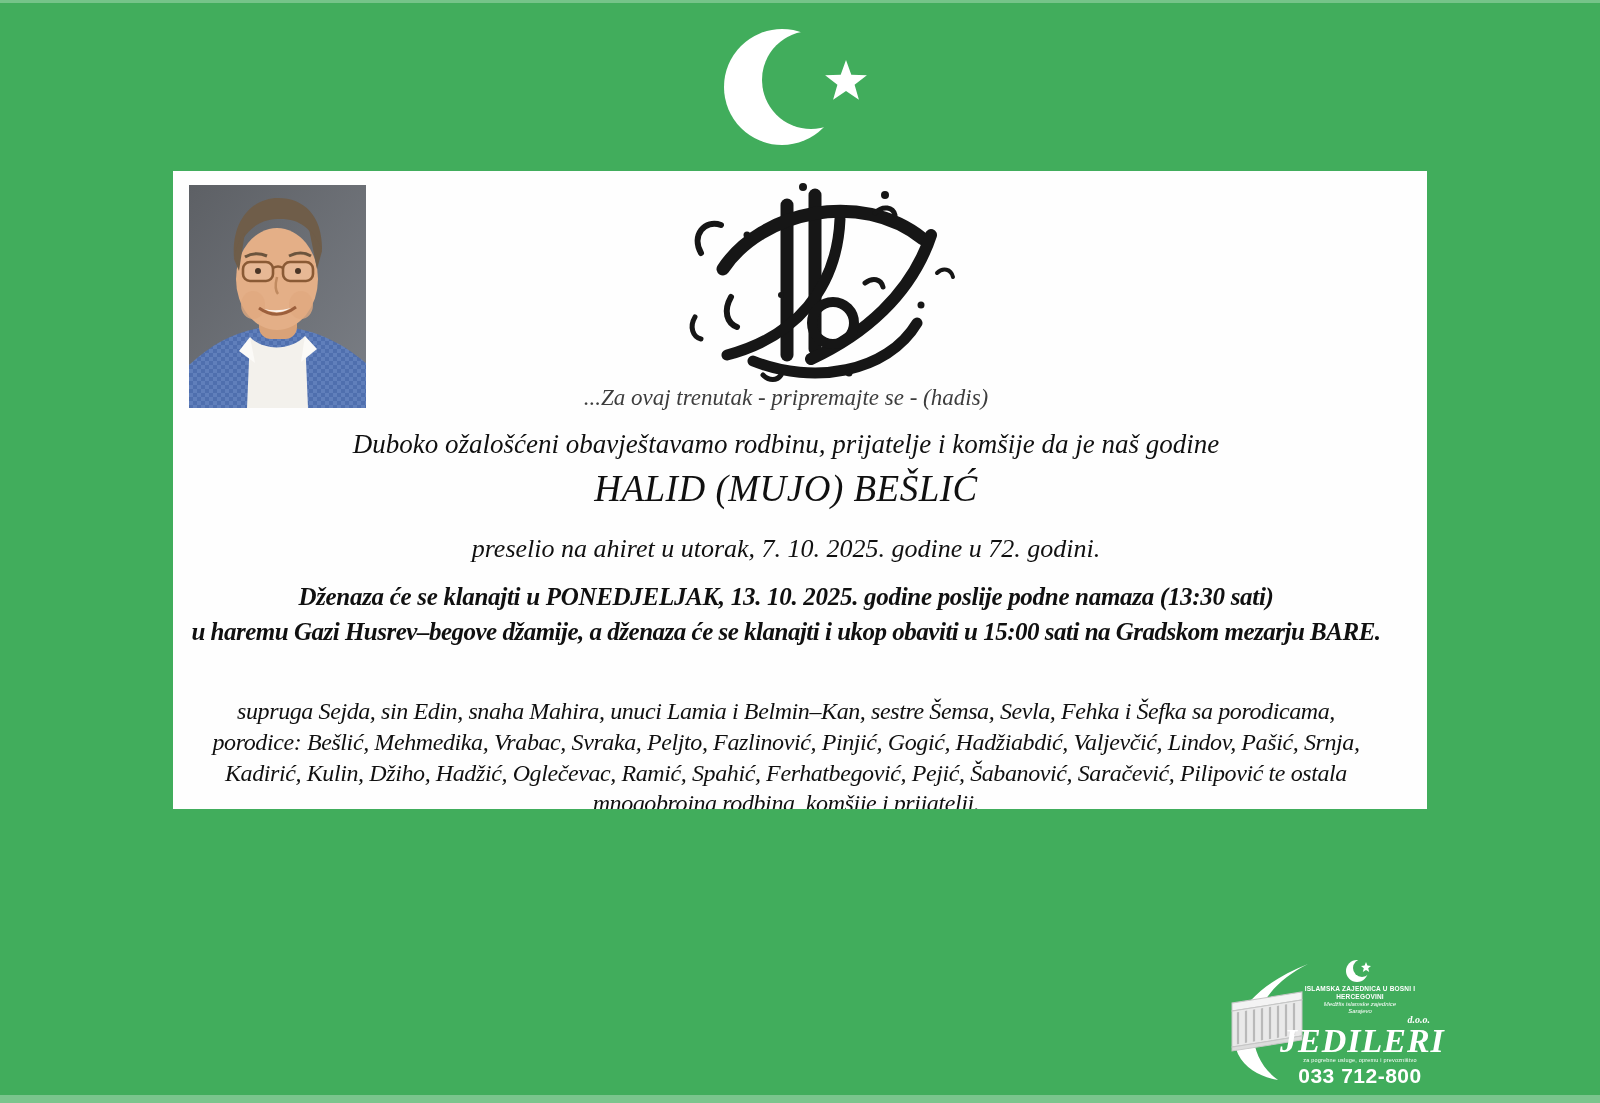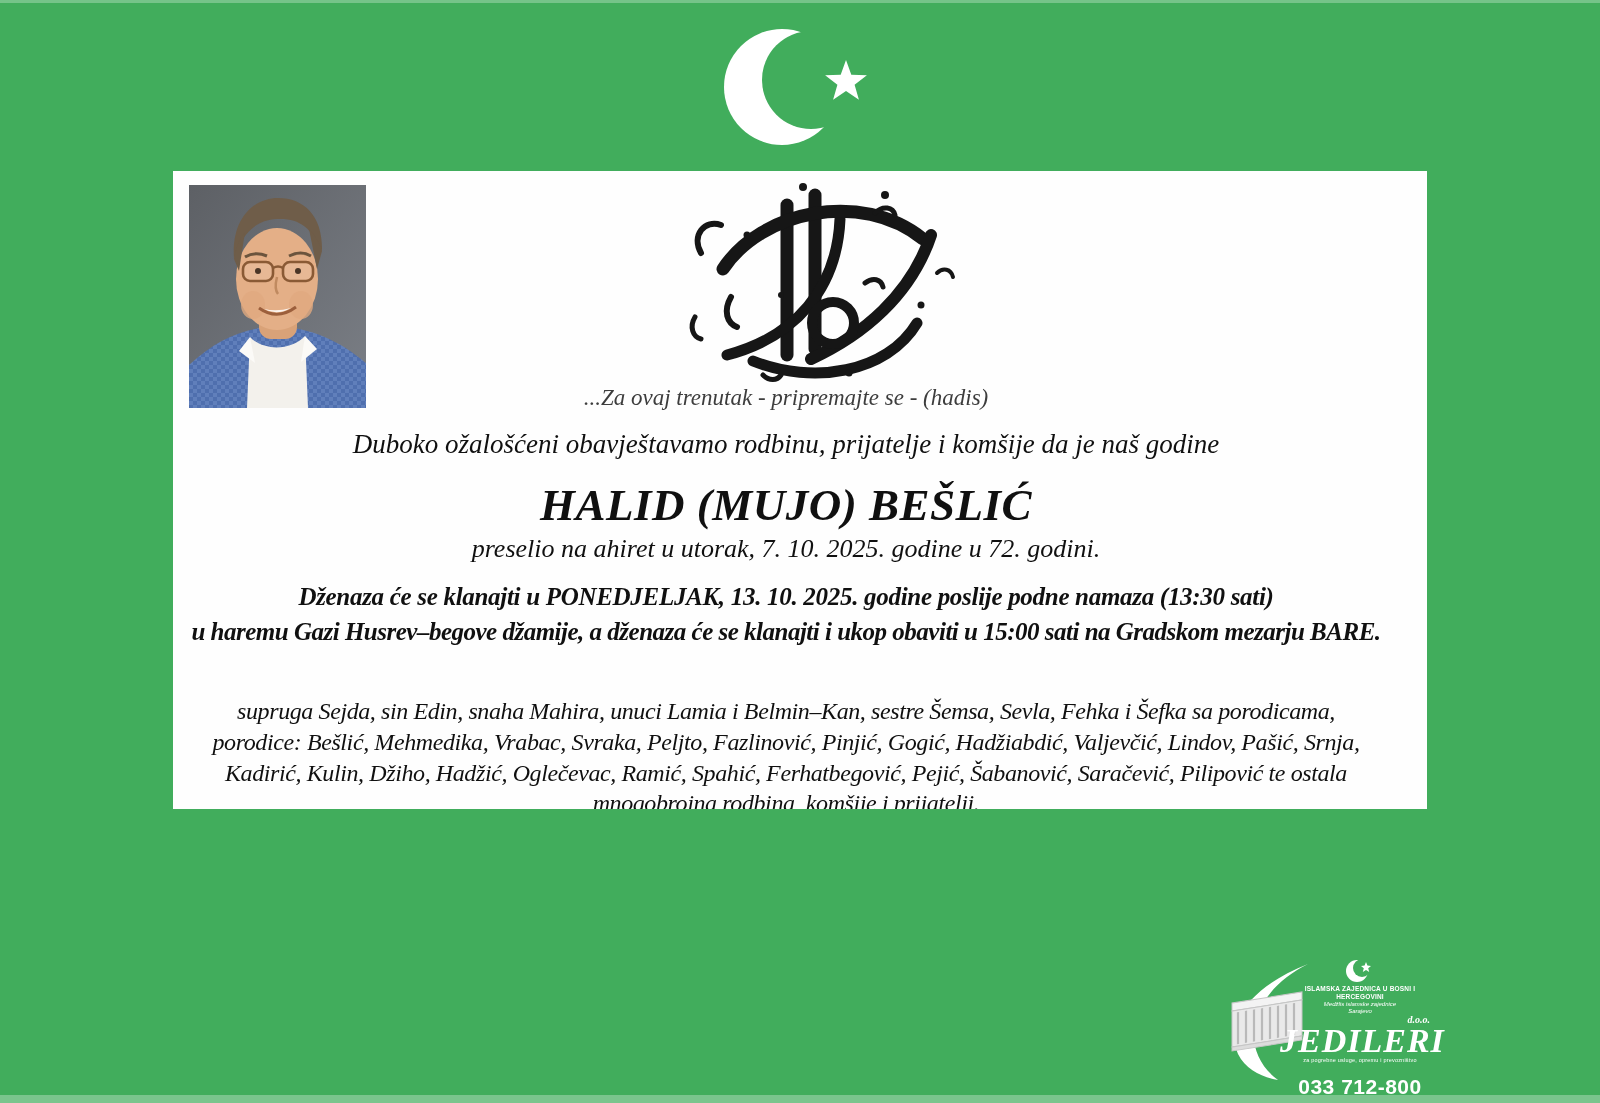--- a/index.html
+++ b/index.html
@@ -14,21 +14,21 @@
   
   .card{position:absolute;left:173px;top:171px;width:1254px;height:638px;background:#fefefe;overflow:hidden;}
 
   .photo{position:absolute;left:16px;top:14px;width:177px;height:223px;}
 
   .calligraphy{position:absolute;left:462px;top:6px;width:330px;height:212px;}
 
   .line{position:absolute;left:-14px;width:100%;text-align:center;white-space:nowrap;color:#101010;}
   .callig-caption{top:214px;font-style:italic;font-size:23px;color:#3d3d3d;}
   .intro{top:258px;font-style:italic;font-size:27px;}
-  .deceased{top:308px;font-style:italic;font-weight:bold;font-size:45px;letter-spacing:.5px;}
+  .deceased{top:296px;font-style:italic;font-weight:normal;font-size:37px;letter-spacing:.5px;}
   .death-line{top:363px;font-style:italic;font-size:26px;}
   .funeral1{top:412px;font-style:italic;font-weight:bold;font-size:25px;letter-spacing:-0.3px;}
   .funeral2{top:447px;font-style:italic;font-weight:bold;font-size:25px;letter-spacing:-0.5px;}
   .mourners-heading{top:492px;font-style:italic;font-weight:bold;font-size:28px;letter-spacing:10px;}
   .fam{font-style:italic;font-size:24px;letter-spacing:-0.4px;}
   .fam1{top:527px;}
   .fam2{top:558px;}
   .fam3{top:589px;}
   .fam4{top:619px;}
   .tevhid{top:651px;font-style:italic;font-weight:bold;font-size:24px;}
@@ -38,21 +38,21 @@
   .logo{position:absolute;left:1222px;top:958px;width:222px;height:122px;color:#fff;}
   .logo-swoosh{position:absolute;left:0;top:6px;width:104px;height:116px;}
   .logo-text{position:absolute;left:58px;top:0;width:160px;text-align:center;}
   .logo-crescent{display:block;margin:0 auto 1px auto;width:30px;height:26px;}
   .org1{font-family:"Liberation Sans",sans-serif;font-weight:bold;font-size:6.5px;letter-spacing:.2px;line-height:8px;}
   .org2{font-family:"Liberation Sans",sans-serif;font-style:italic;font-size:6px;line-height:7px;}
   .org3{font-family:"Liberation Sans",sans-serif;font-style:italic;font-size:6px;line-height:7px;}
   .doo{font-style:italic;font-weight:bold;font-size:10px;text-align:right;padding-right:10px;margin-top:0;line-height:10px;}
   .company{font-style:italic;font-weight:bold;font-size:34px;line-height:32px;letter-spacing:1px;}
   .tagline{font-family:"Liberation Sans",sans-serif;font-size:5.5px;line-height:7px;letter-spacing:.2px;}
-  .phone{font-family:"Liberation Sans",sans-serif;font-weight:bold;font-size:21px;line-height:24px;letter-spacing:.5px;margin-top:11px;}
+  .phone{font-family:"Liberation Sans",sans-serif;font-weight:bold;font-size:21px;line-height:24px;letter-spacing:.5px;margin-top:0;}
 </style>
 </head>
 <body>
 
 <div class="stage">
   <div class="edge-strip-top"></div>
 
   <svg class="top-crescent" viewBox="0 0 166 142">
     <defs>
       <mask id="cmask">

